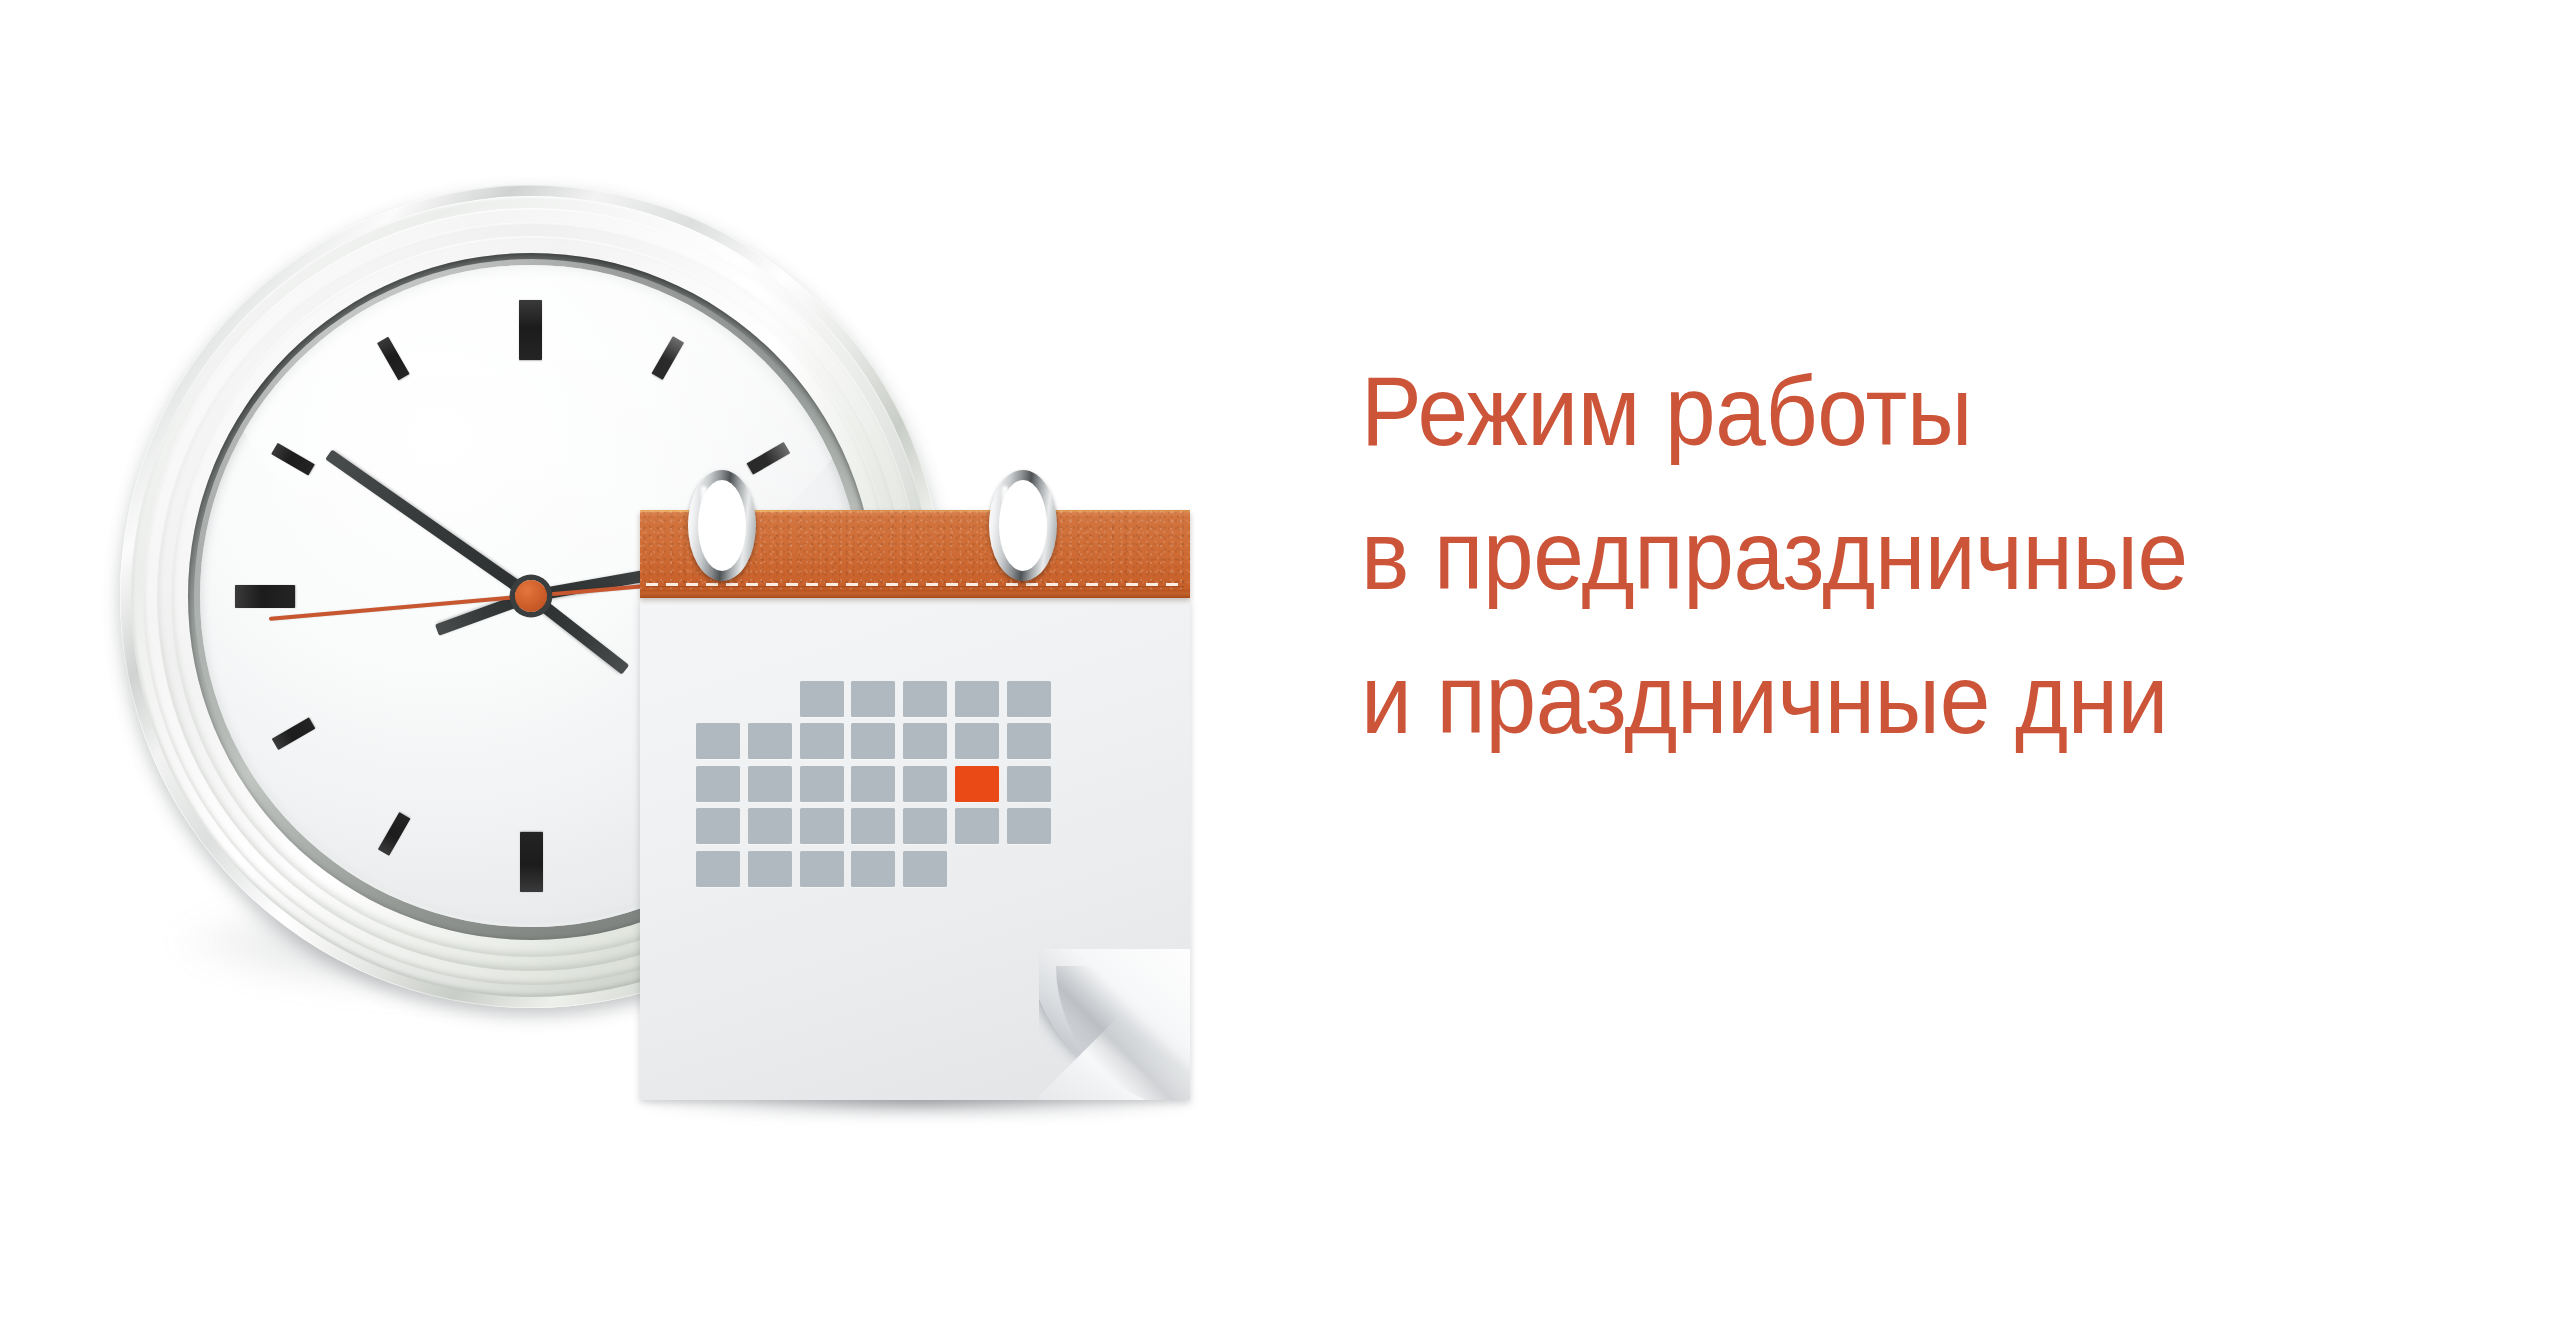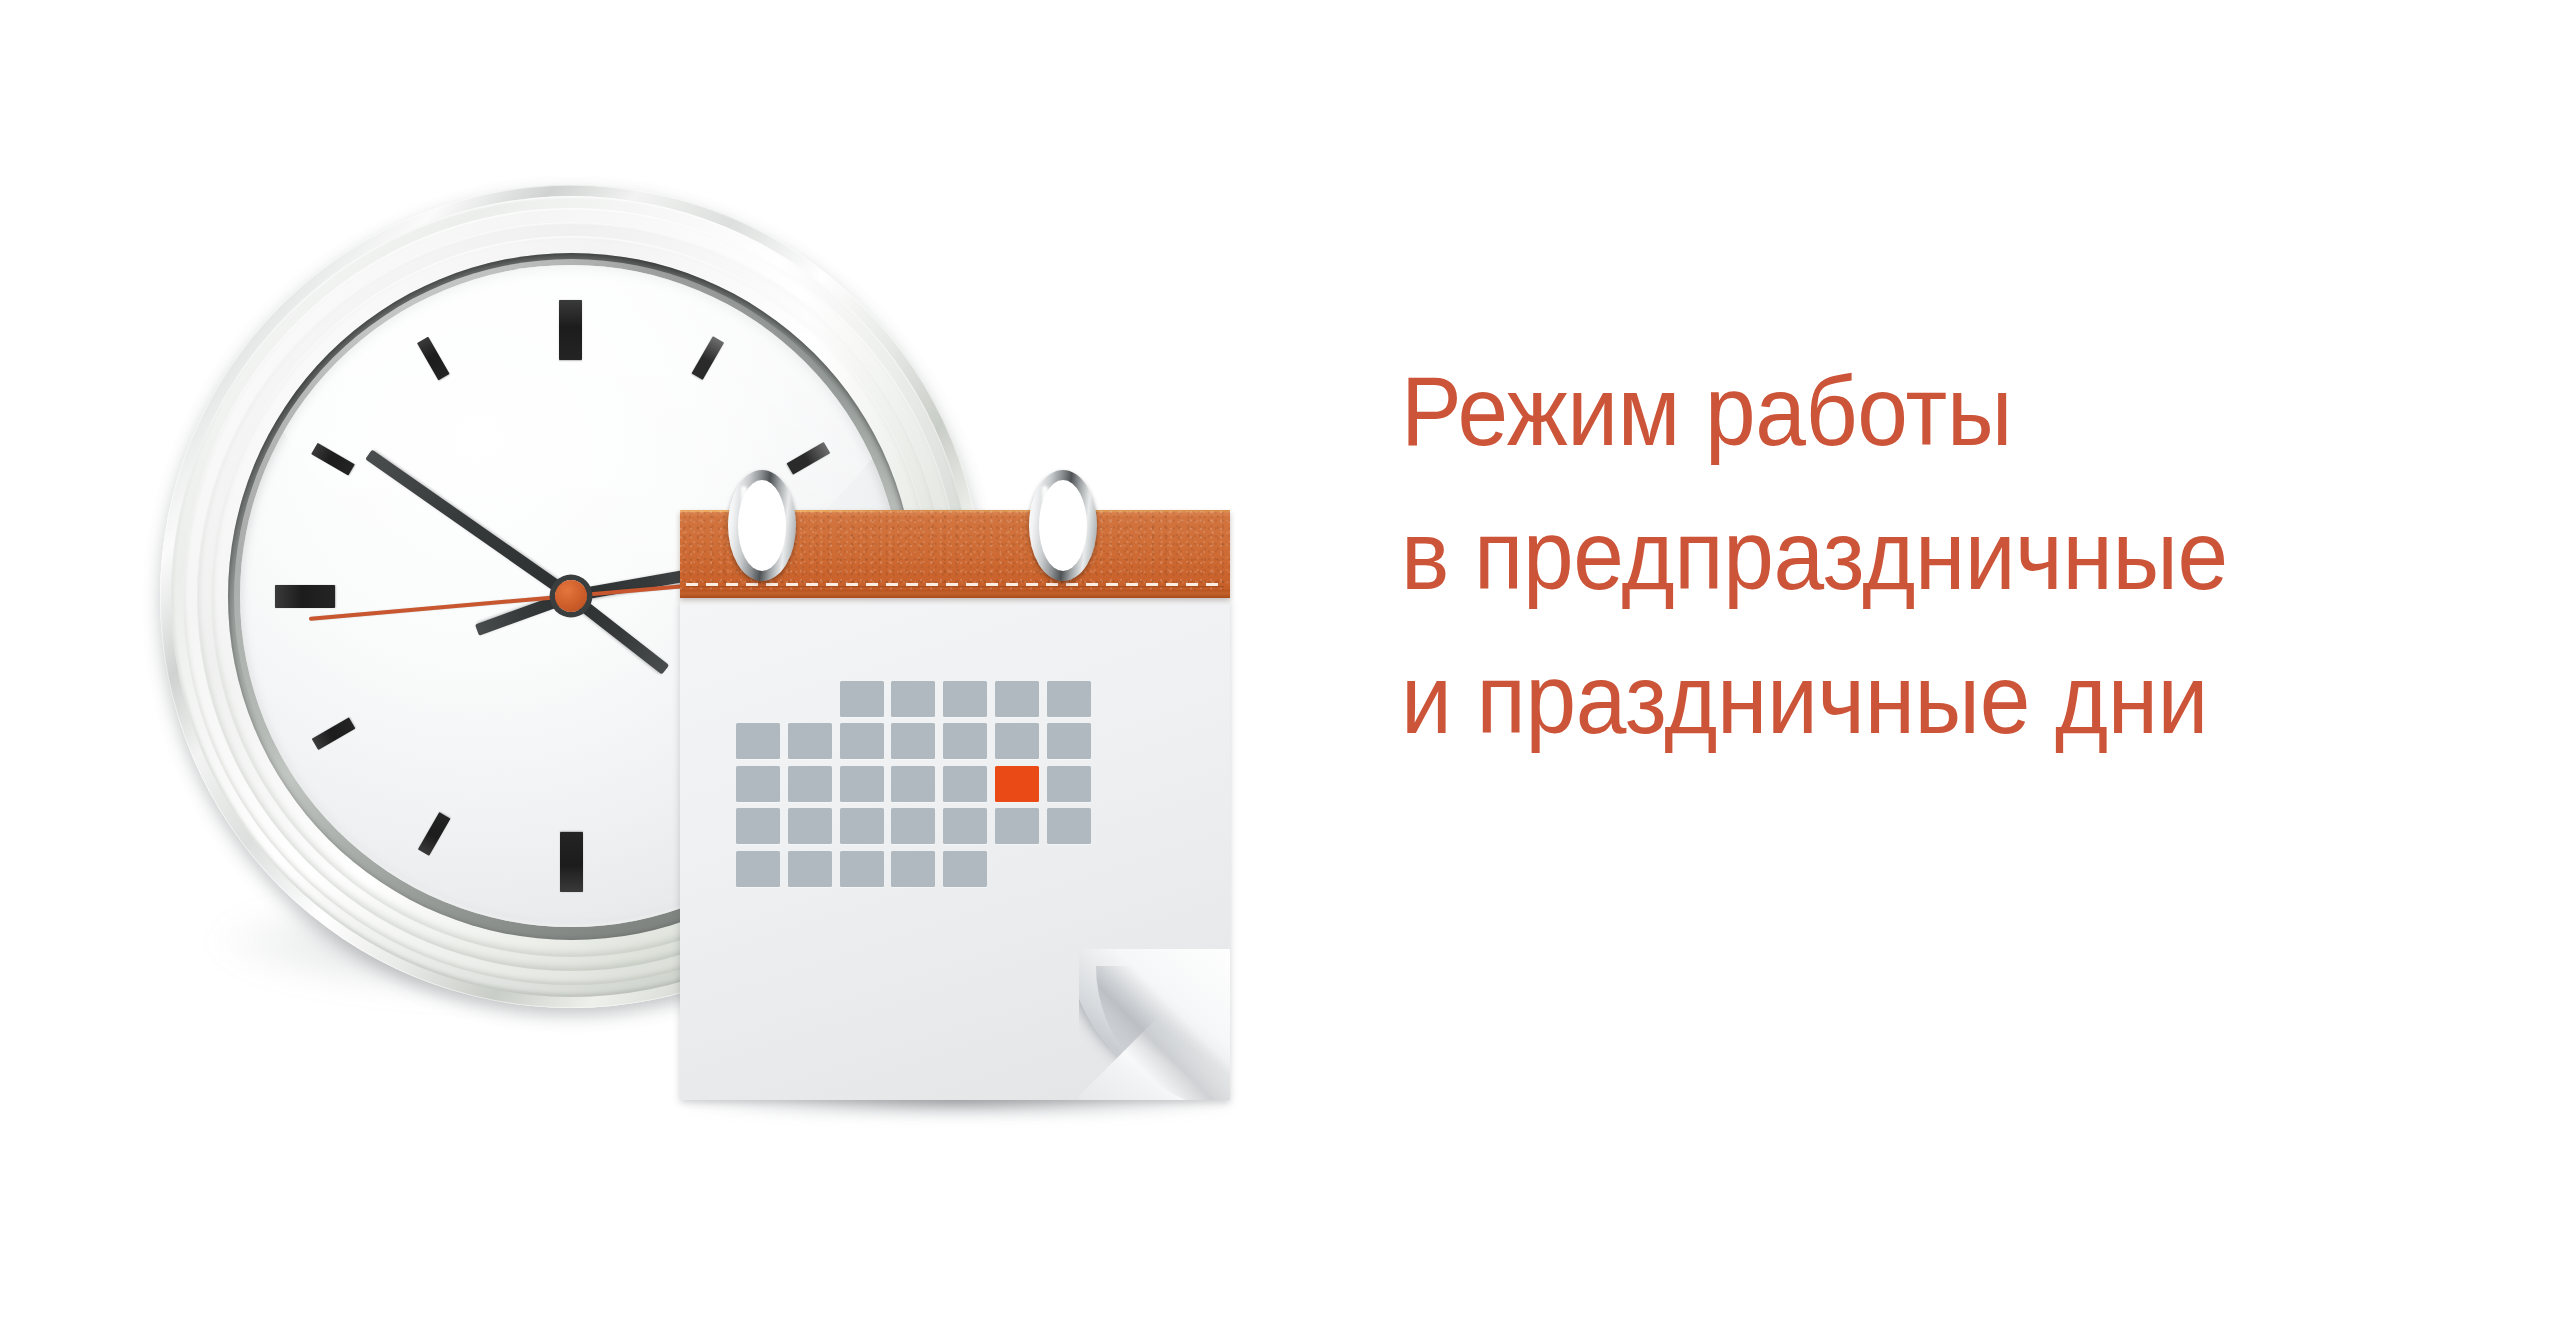--- a/index.html
+++ b/index.html
@@ -4,21 +4,21 @@
 <title>Rezhim raboty</title>
 <style>
   html,body{margin:0;padding:0;}
   body{
     width:2576px;height:1318px;
     background:#ffffff;
     font-family:"Liberation Sans", sans-serif;
     overflow:hidden;
     position:relative;
   }
-  #stage{position:absolute;left:0;top:0;width:2261px;height:1318px;background:#fff;margin-left:40px;}
+  #stage{position:absolute;left:0;top:0;width:2261px;height:1318px;background:#fff;}
 
   
   .clock-wrap{position:absolute;left:120px;top:185px;width:846px;height:865px;}
   .clock-shadow{
     position:absolute;left:54px;top:699px;width:664px;height:116px;
     background:radial-gradient(ellipse at 50% 50%, rgba(90,95,100,.42) 0%, rgba(120,125,130,.20) 38%, rgba(255,255,255,0) 72%);
     filter:blur(12.4px);
   }
   
   .rim-outer{

